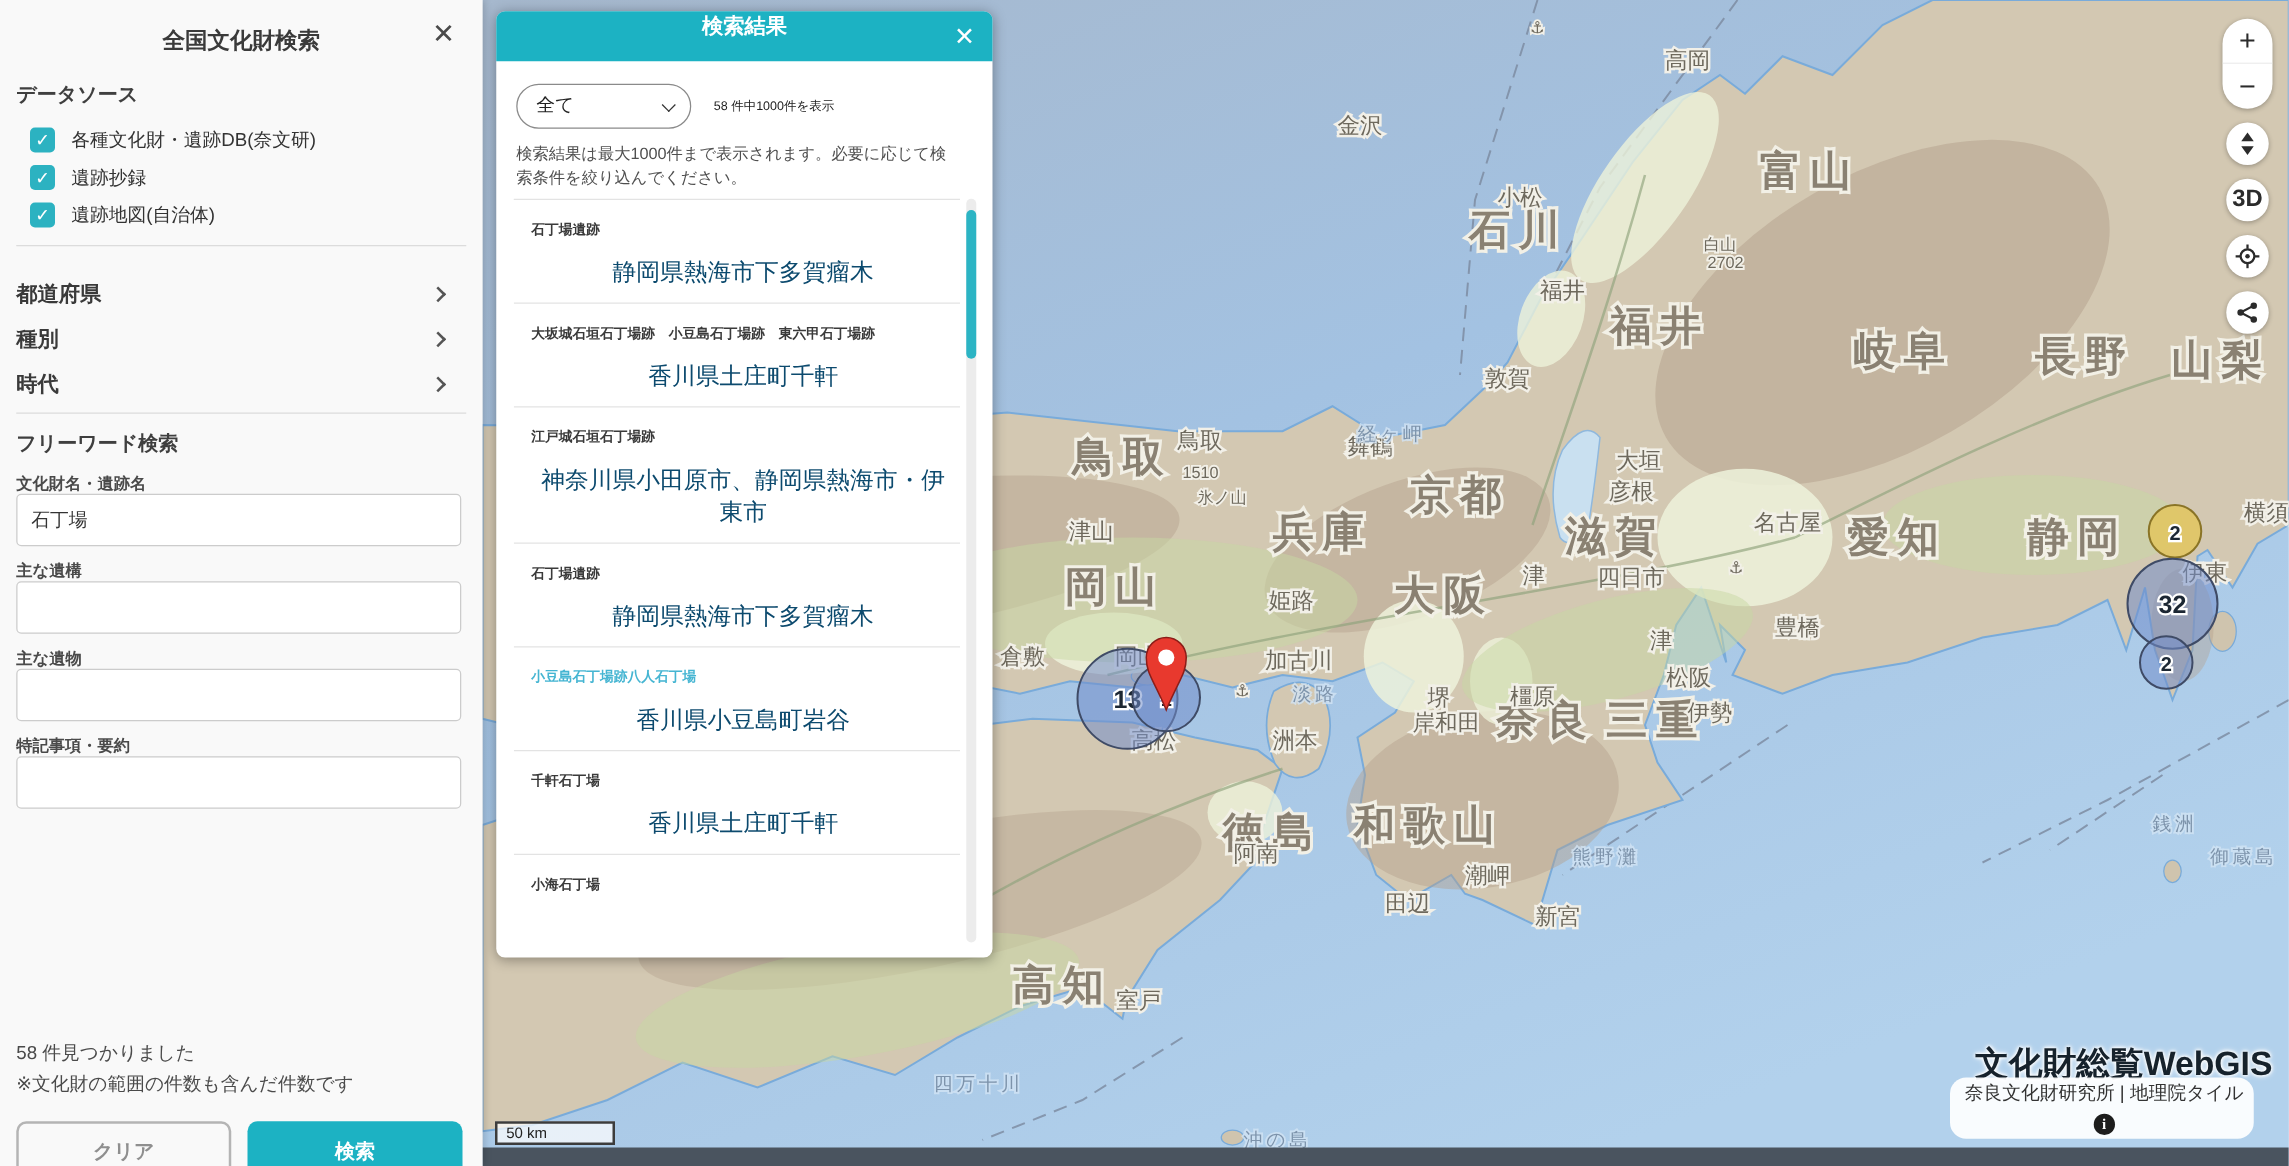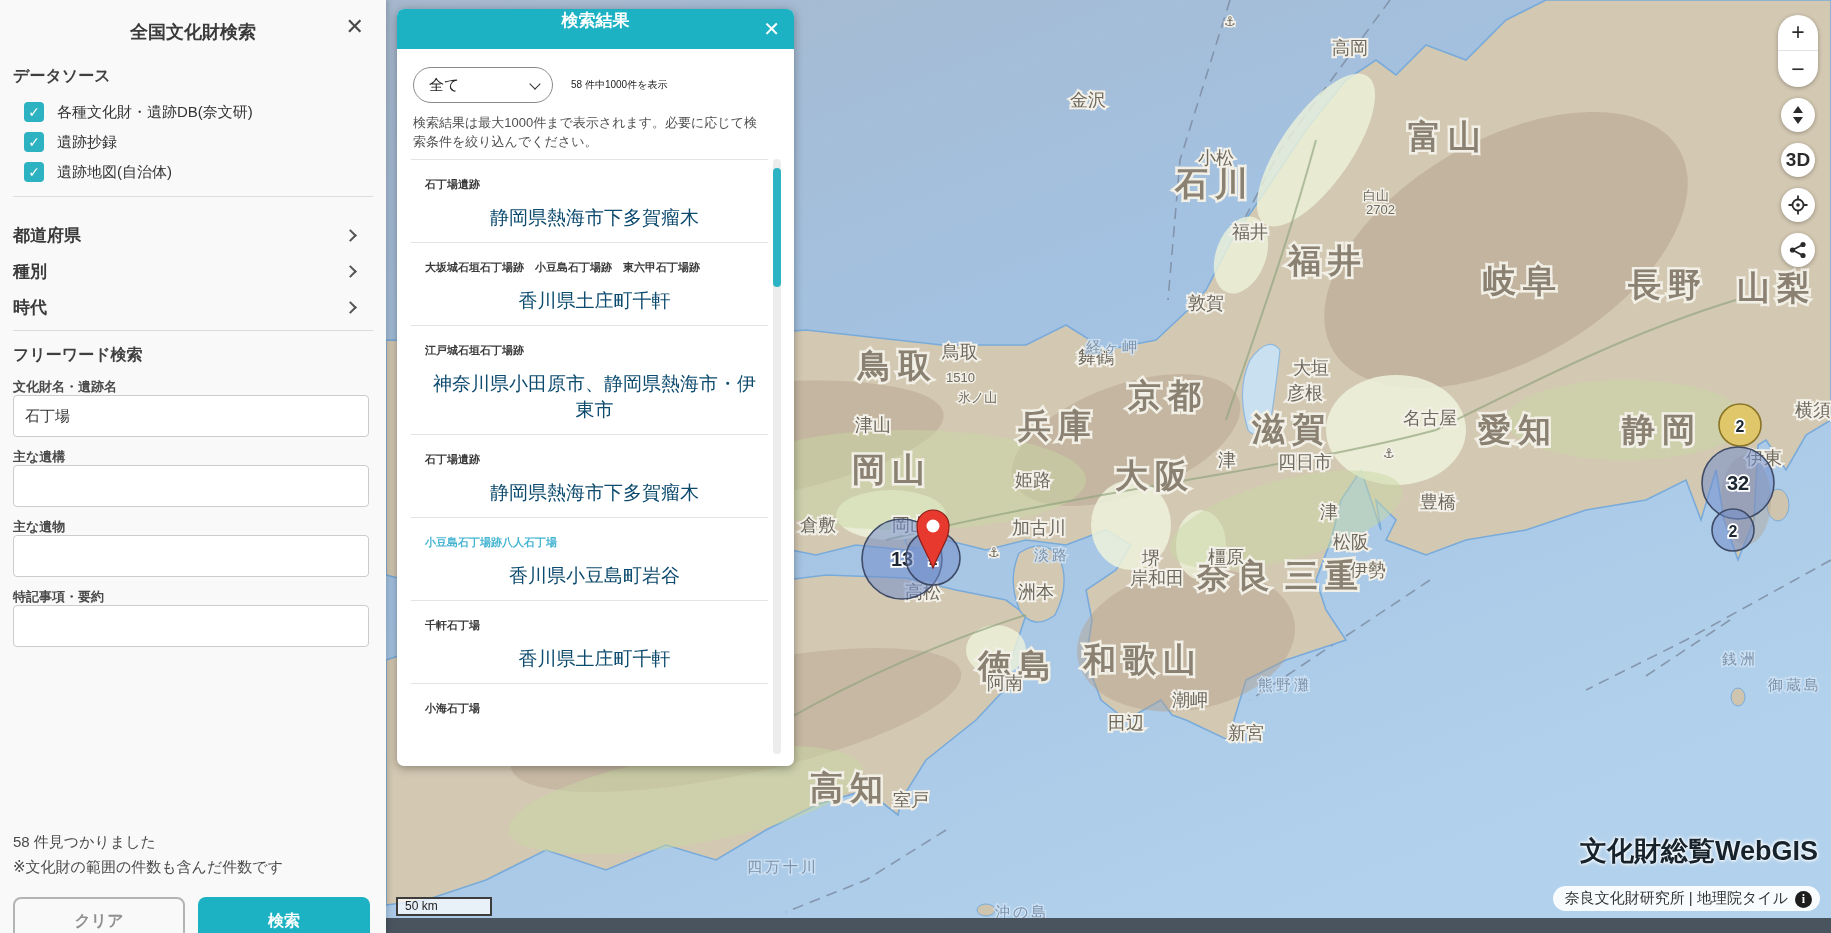--- a/index.html
+++ b/index.html
@@ -17,23 +17,23 @@
   .sea-label { font-size:15px; fill:#7d93ab; font-family:"Liberation Serif","DejaVu Serif",serif;
     paint-order:stroke; stroke:rgba(210,228,244,.8); stroke-width:3px; letter-spacing:3px; }
   .cluster-num { font-weight:bold; fill:#1c2733; paint-order:stroke; stroke:#ffffff; stroke-width:3.5px; text-anchor:middle; }
 
   #bottom-bar { position:absolute; left:0; bottom:0; width:100%; height:15px; background:#4a545f; z-index:6; }
   #scale-bar { position:absolute; left:10px; bottom:17px; width:96px; height:19px;
     background:rgba(255,255,255,.72); border:2px solid #3c3c3c; z-index:6;
     font-size:12px; color:#222; line-height:15px; padding-left:7px; }
   #map-title { position:absolute; right:13px; bottom:64px; font-size:27px; font-weight:bold; color:#16222c;
     text-shadow:0 0 3px #fff,0 0 3px #fff,0 0 5px #fff; z-index:6; }
-  #attribution { position:absolute; right:11px; bottom:22px; background:rgba(255,255,255,.92);
+  #attribution { position:absolute; right:28px; bottom:22px; background:rgba(255,255,255,.92);
     border-radius:13px; padding:3px 8px 3px 12px; font-size:15px; color:#333;
-    display:flex; align-items:flex-end; gap:7px; z-index:6; }
+    display:flex; align-items:center; gap:7px; z-index:6;flex-direction:column; }
   #attribution .info-btn { width:17px; height:17px; border-radius:50%; background:#1d1d1d; color:#fff;
     font-size:12px; font-weight:bold; display:flex; align-items:center; justify-content:center;
     font-family:"Liberation Serif","DejaVu Serif",serif; cursor:pointer; }
 
   
   .map-ctl { position:absolute; background:#fff; box-shadow:0 1px 4px rgba(0,0,0,.3); z-index:6; }
   #zoom-pill { left:1392px; top:15px; width:40px; height:72px; border-radius:20px; }
   #zoom-pill button { display:block; width:100%; height:36px; border:none; background:transparent;
     font-size:23px; color:#2b2b2b; cursor:pointer; line-height:1; }
   #zoom-pill button:first-child { border-bottom:1px solid #e2e2e2; border-radius:20px 20px 0 0; }

